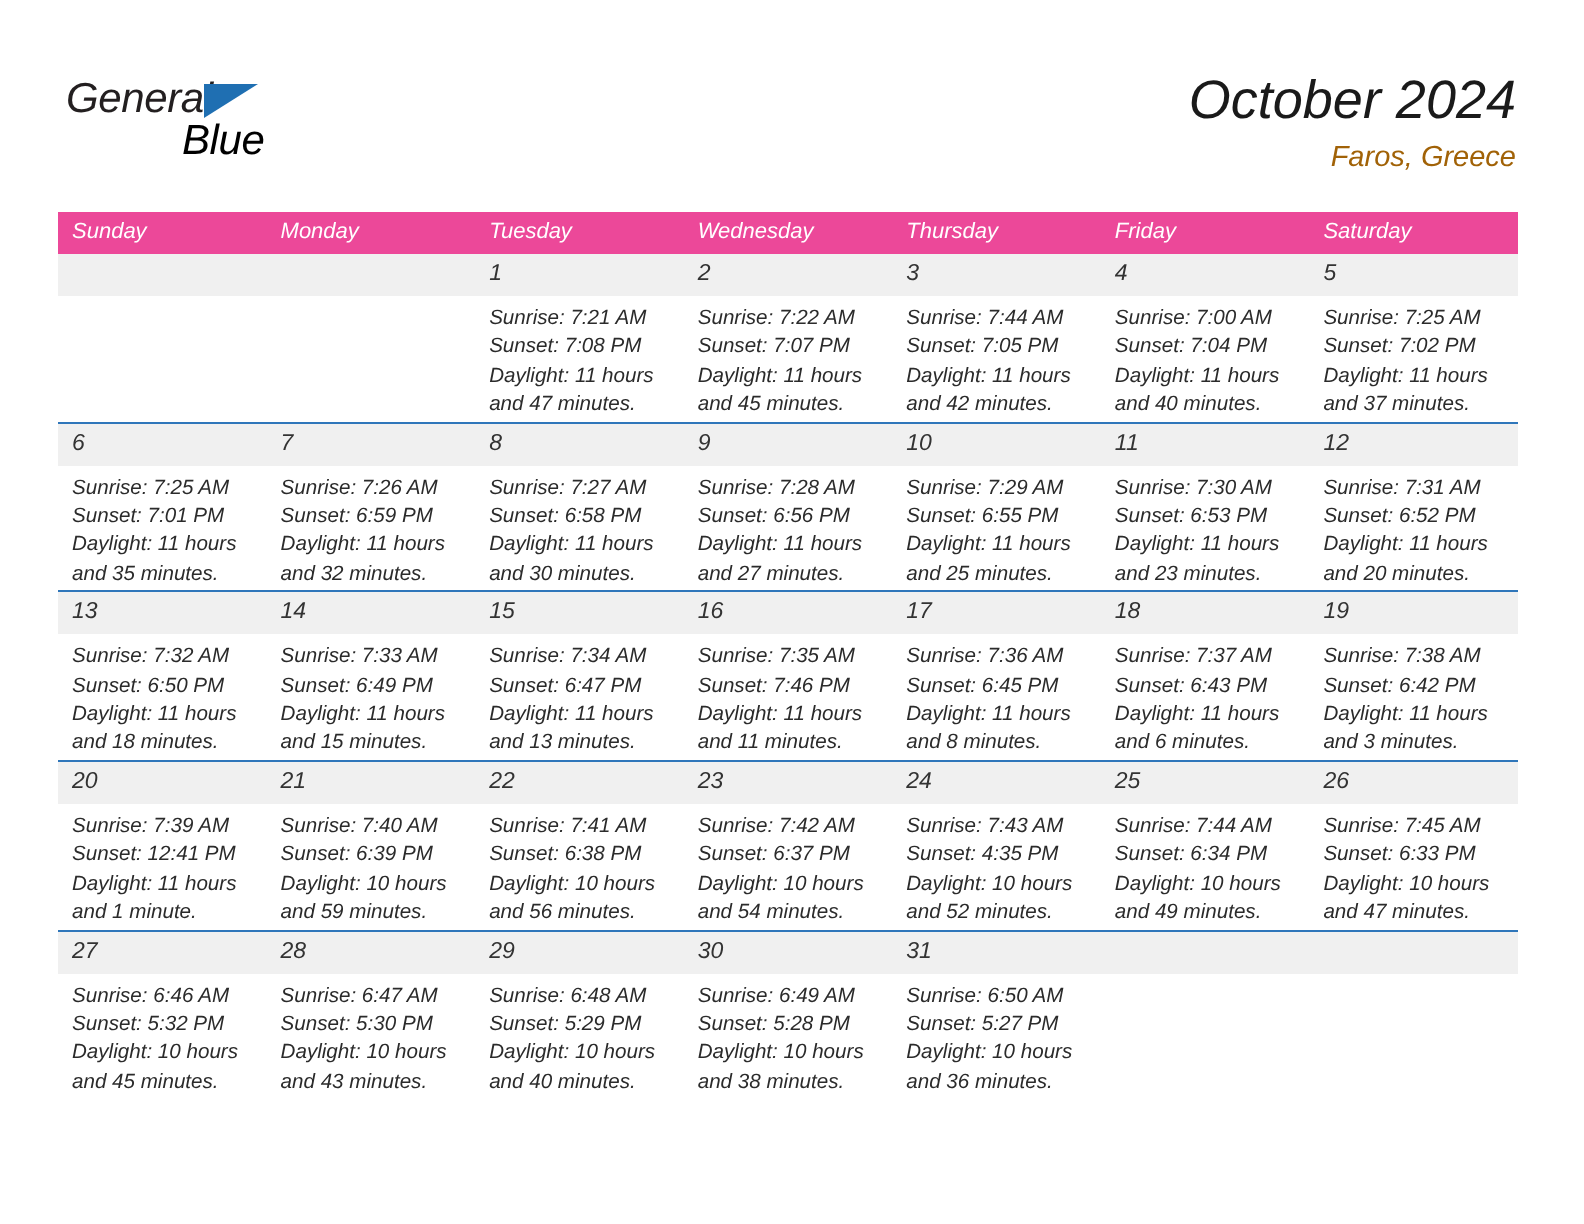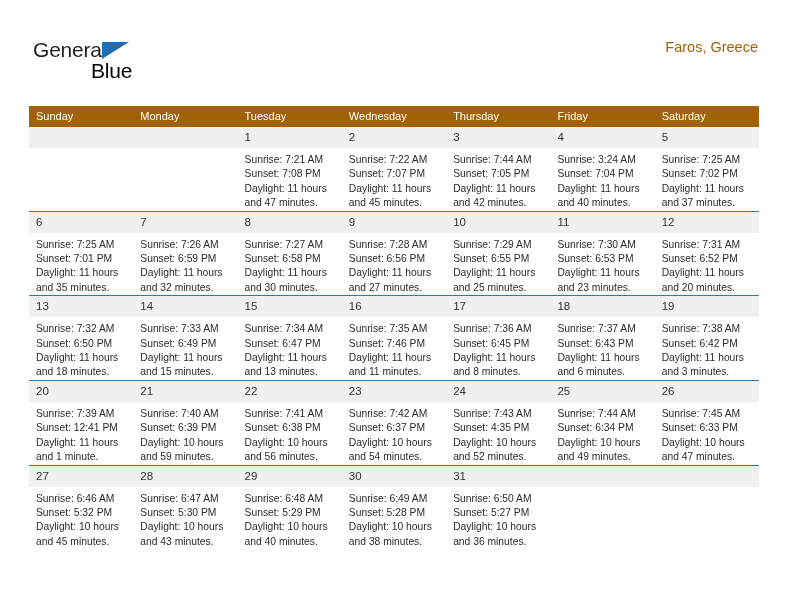--- a/index.html
+++ b/index.html
@@ -14,20 +14,21 @@
     font-family: "Liberation Sans", sans-serif;
     -webkit-font-smoothing: antialiased;
     overflow: hidden;
   }
 
   .page {
     position: relative;
     width: 792px;
     height: 612px;
     box-sizing: border-box;
+    font-style: italic;
   }
 
   
   .header {
     position: absolute;
     left: 0;
     top: 0;
     width: 792px;
     height: 106px;
   }
@@ -92,21 +93,21 @@
   .calendar {
     position: absolute;
     left: 29px;
     top: 106px;
     width: 730px;
     border-collapse: collapse;
     table-layout: fixed;
   }
 
   .calendar th {
-    background: #a16207;
+    background: #ec4899;
     color: #ffffff;
     font-size: 11px;
     font-weight: normal;
     text-align: left;
     padding: 5px 0 5px 7px;
     height: 9px;
     line-height: 11px;
     border: none;
   }
 
@@ -151,20 +152,21 @@
 
   <div class="header">
 
     <div class="logo">
       <span class="logo-general">General</span>
       <span class="logo-triangle"></span>
       <span class="logo-blue">Blue</span>
     </div>
 
     <div class="title-block">
+      <div class="cal-title">October 2024</div>
       <div class="cal-subtitle">Faros, Greece</div>
     </div>
 
   </div>
 
   <table class="calendar">
     <thead>
       <tr>
         <th>Sunday</th>
         <th>Monday</th>
@@ -208,21 +210,21 @@
             <div class="details">
               <div class="line">Sunrise: 7:44 AM</div>
               <div class="line">Sunset: 7:05 PM</div>
               <div class="line">Daylight: 11 hours</div>
               <div class="line">and 42 minutes.</div>
             </div>
           </td>
           <td>
             <div class="daynum">4</div>
             <div class="details">
-              <div class="line">Sunrise: 3:24 AM</div>
+              <div class="line">Sunrise: 7:00 AM</div>
               <div class="line">Sunset: 7:04 PM</div>
               <div class="line">Daylight: 11 hours</div>
               <div class="line">and 40 minutes.</div>
             </div>
           </td>
           <td>
             <div class="daynum">5</div>
             <div class="details">
               <div class="line">Sunrise: 7:25 AM</div>
               <div class="line">Sunset: 7:02 PM</div>

